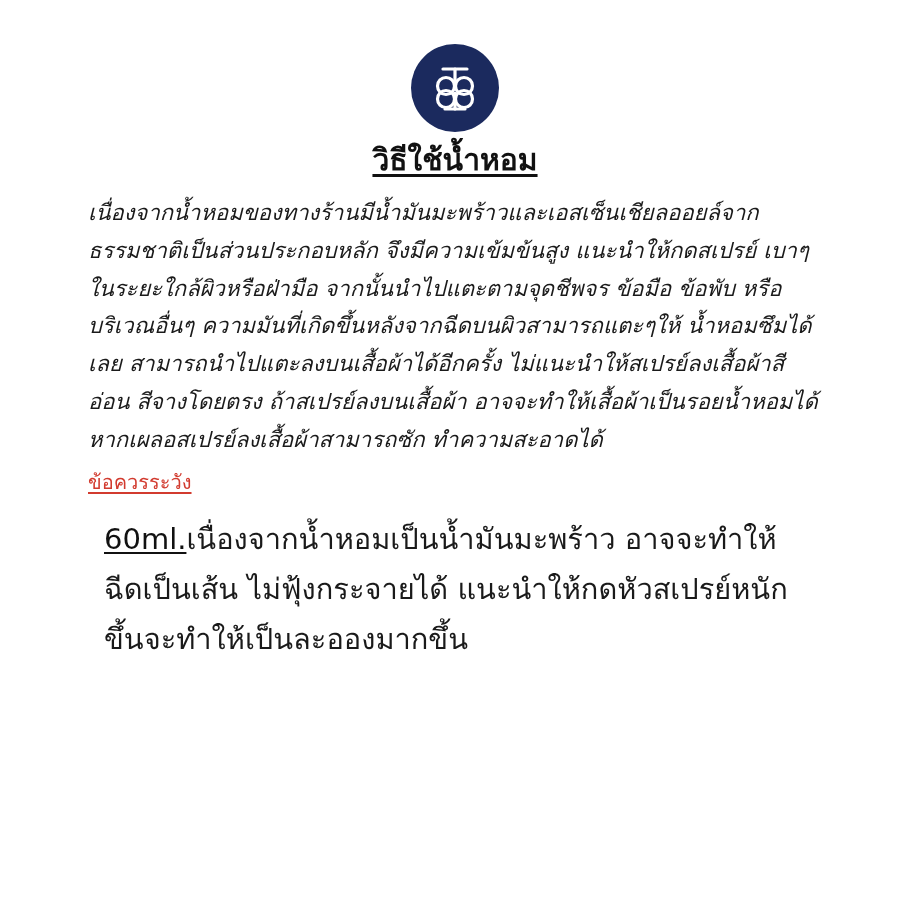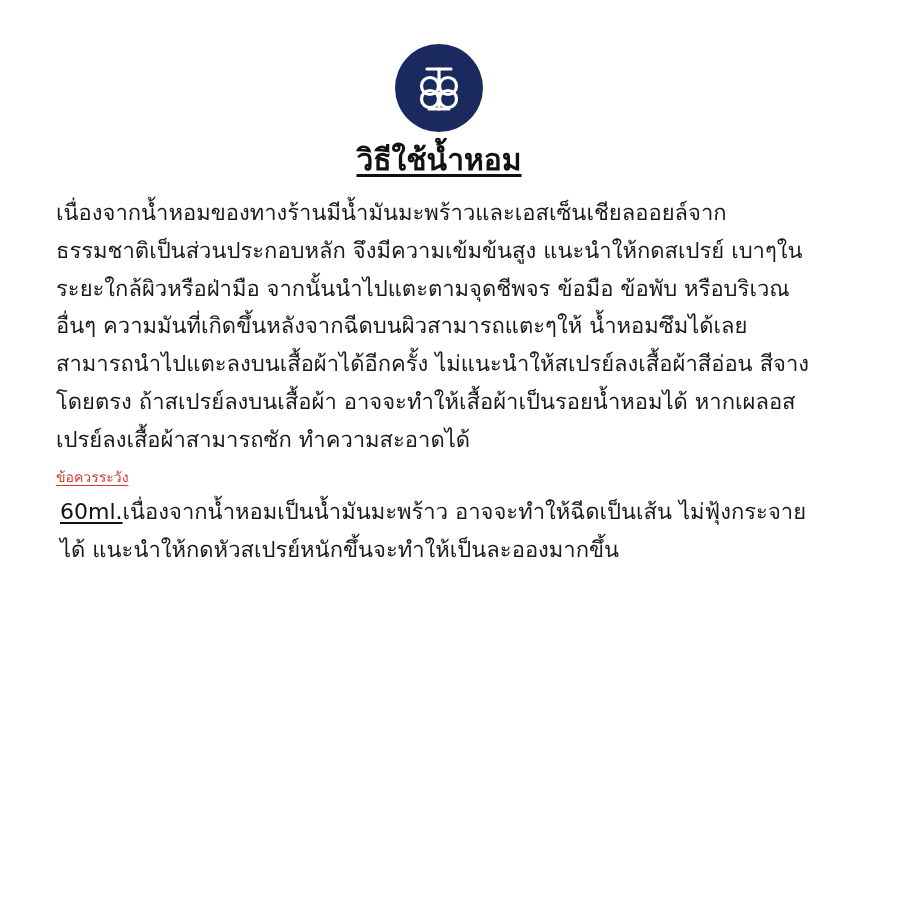--- a/index.html
+++ b/index.html
@@ -11,21 +11,21 @@
     height: 910px;
     background: #ffffff;
     font-family: "DejaVu Sans", "Liberation Sans", sans-serif;
     color: #1a1a1a;
     overflow: hidden;
   }
   .page {
     width: 910px;
     height: 910px;
     box-sizing: border-box;
-    padding: 40px 88px 0 56px;
+    padding: 40px 88px 0 88px;
     position: relative;
   }
   .logo-wrap {
     display: flex;
     justify-content: center;
     align-items: center;
     margin-top: 4px;
     margin-bottom: 10px;
   }
   .logo {
@@ -46,36 +46,38 @@
     text-underline-offset: 4px;
     margin: 0 0 16px 0;
     line-height: 1.2;
   }
   .body-text {
     font-size: 22px;
     line-height: 1.72;
     color: #1a1a1a;
     text-align: left;
     margin: 0;
+    font-style: italic;
   }
   .body-text p {
     margin: 0;
   }
   .warning-heading {
-    font-size: 14px;
+    font-size: 20px;
     line-height: 1.72;
     color: #d23b2f;
     text-decoration: underline;
     text-underline-offset: 3px;
     margin: 6px 0 2px 0;
+    font-family: Liberation Serif, serif;
   }
   .note-line {
-    font-size: 22px;
+    font-size: 29px;
     line-height: 1.72;
-    margin: 4px;
+    margin: 16px;
   }
   .note-label {
     text-decoration: underline;
     text-underline-offset: 3px;
     color: #111111;
   }
 </style>
 </head>
 <body>
 

